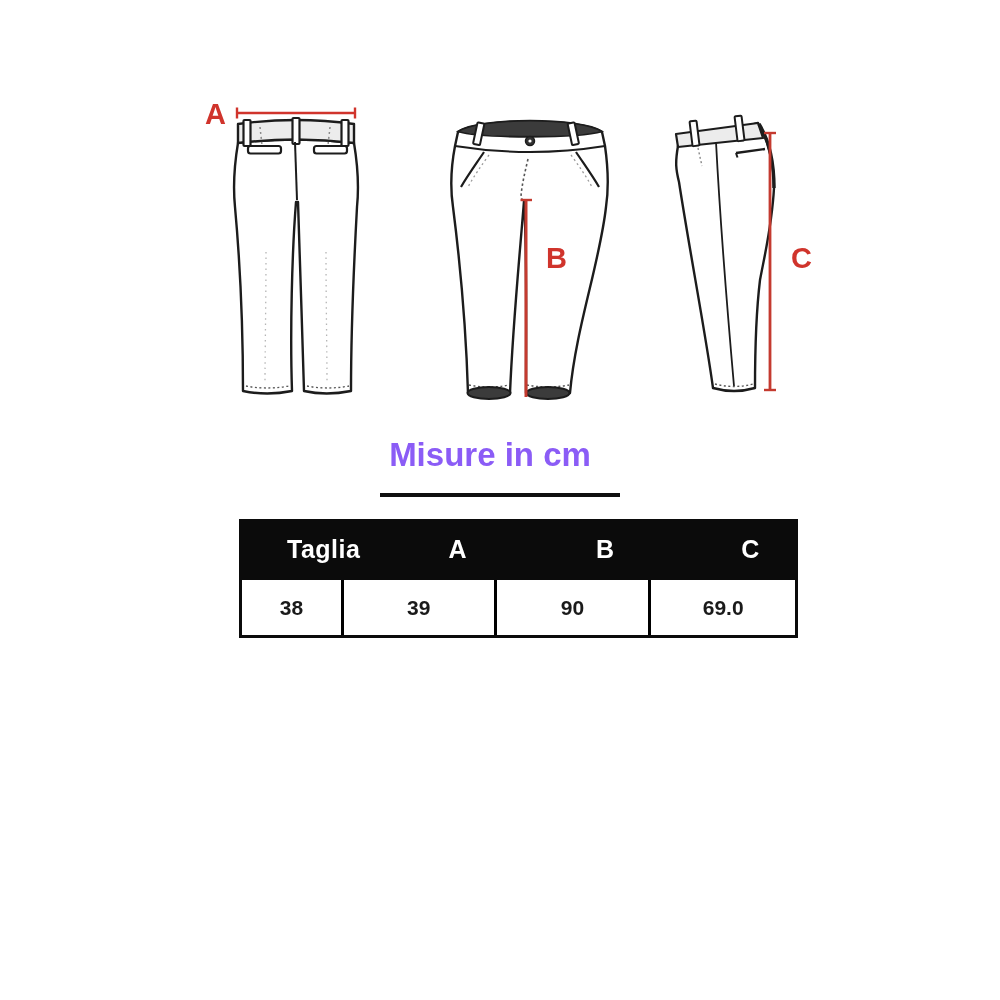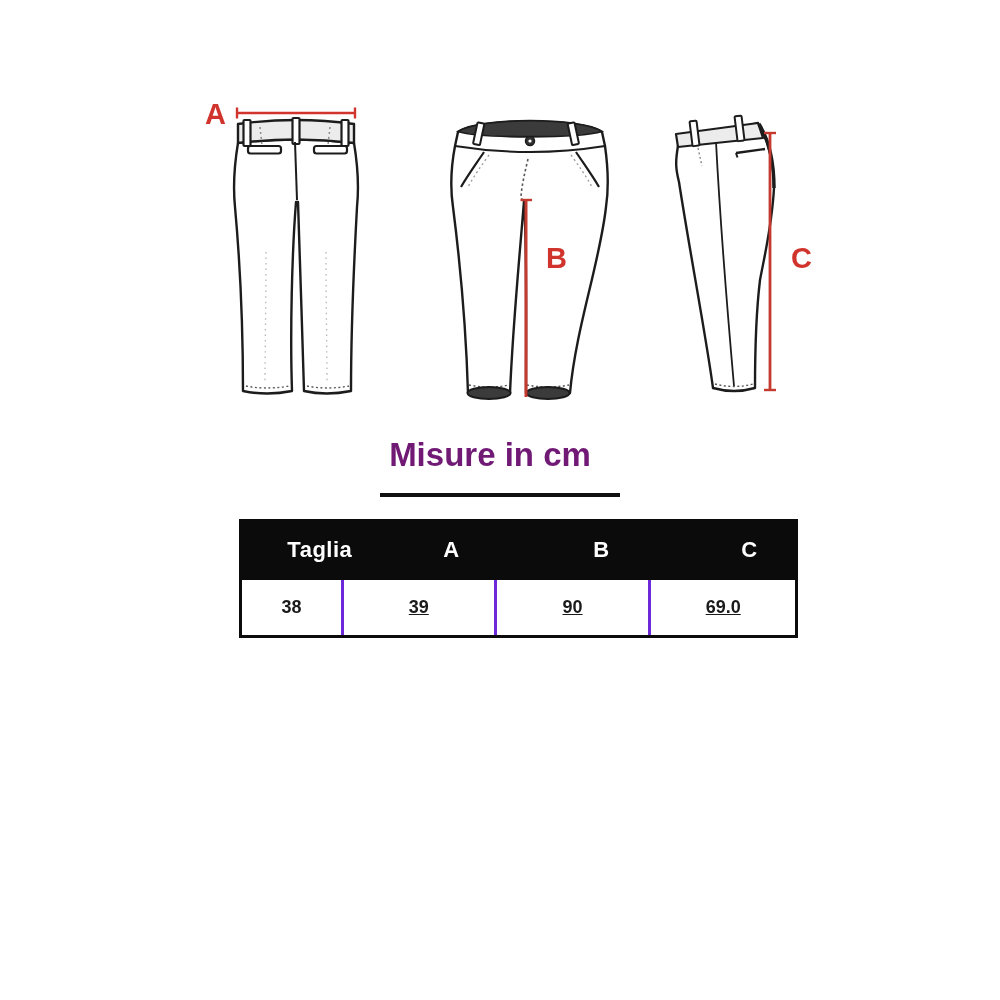--- a/index.html
+++ b/index.html
@@ -7,48 +7,48 @@
     position:relative;width:1000px;height:1000px;background:#ffffff;
     font-family:"Liberation Sans", sans-serif;overflow:hidden;
   }
   .abs{position:absolute;}
   .measure-label{
     position:absolute;color:#d0342c;font-weight:bold;font-size:29px;line-height:1;
     font-family:"Liberation Sans", sans-serif;
   }
   .title{
     position:absolute;left:490px;top:436px;transform:translateX(-50%);
-    font-size:33px;font-weight:bold;color:#701a75;white-space:nowrap;letter-spacing:0px;
+    font-size:33px;font-weight:bold;color:#8b5cf6;white-space:nowrap;letter-spacing:0px;
   }
   .title-underline{
     position:absolute;left:380px;top:493px;width:240px;height:4px;background:#101010;
   }
   .size-table{
     position:absolute;left:239px;top:519px;width:559px;box-sizing:border-box;
   }
   .size-table .thead{
     display:flex;height:61px;background:#0b0b0b;color:#ffffff;align-items:center;
   }
   .size-table .thead .cell{
-    font-weight:bold;font-size:22px;text-align:center;letter-spacing:0.5px;padding-left:48px;
+    font-weight:bold;font-size:25px;text-align:center;letter-spacing:0.5px;padding-left:48px;
   }
   .size-table .tbody-row{
     display:flex;height:58px;background:#ffffff;align-items:center;
     border-left:3px solid #0b0b0b;border-right:3px solid #0b0b0b;border-bottom:3px solid #0b0b0b;
     box-sizing:border-box;
   }
   .size-table .tbody-row .cell{
-    font-weight:bold;font-size:18px;color:#1a1a1a;text-align:center;height:100%;
+    font-weight:bold;font-size:21px;color:#1a1a1a;text-align:center;height:100%;
     display:flex;align-items:center;justify-content:center;box-sizing:border-box;
   }
   .col-0{width:17.9%;}
   .col-1{width:27.6%;}
   .col-2{width:28.0%;}
   .col-3{width:26.5%;}
-  .tbody-row .cell + .cell{border-left:3px solid #6d28d9;text-decoration:underline;}
+  .tbody-row .cell + .cell{border-left:3px solid #000000;}
   svg{display:block;}
 </style>
 </head>
 <body>
 
 <div id="canvas">
 
   <svg class="abs" style="left:214px;top:102px" width="162" height="302" viewBox="0 0 162 302">
 
     <g stroke="#d0342c" stroke-width="2.4">

